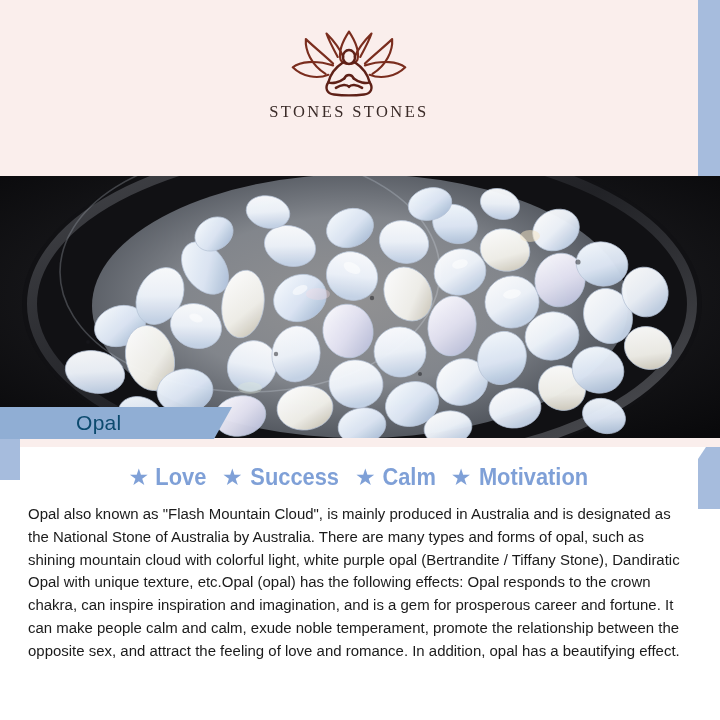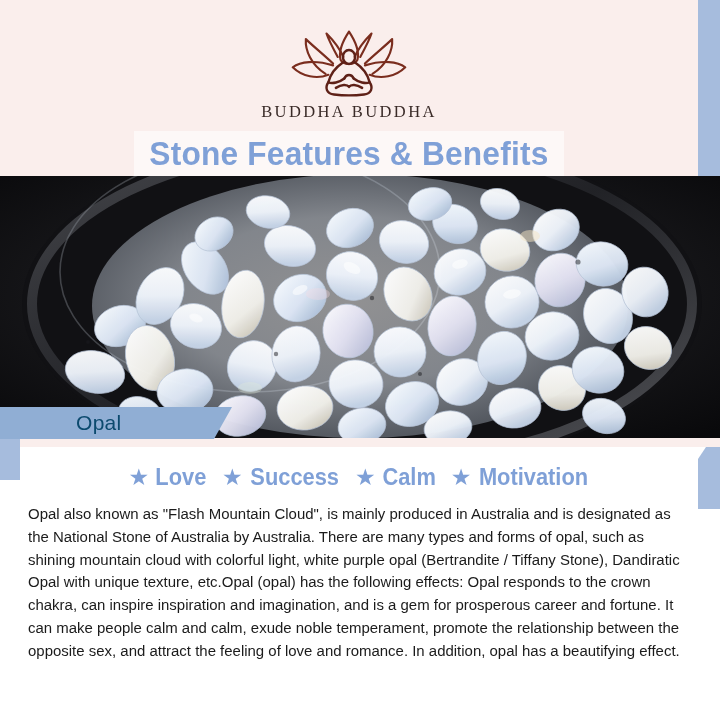--- a/index.html
+++ b/index.html
@@ -251,25 +251,22 @@
             <path d="M86.5 39 C94 44 100 52 102 60 C98 62 90 60 85 56"></path>
 
             <path d="M75 56 C77 51 83 51 85 56"></path>
 
             <path d="M58 60 C54 66 56 72 64 73 C72 74 88 74 96 73 C104 72 106 66 102 60"></path>
             <path d="M66 66 C72 62 78 62 80 65 C82 62 88 62 94 66"></path>
           </g>
         </svg>
       </div>
 
-      <div class="brand-name">BUDDHA BUDDHA</div>
-
-      <div class="title-panel">
-        <div class="title-text">Stone Features &amp; Benefits</div>
-      </div>
+      <div class="brand-name">STONES STONES</div>
+
 
     </div>
   </div>
 
   <div class="photo">
     <svg viewBox="0 0 720 262" preserveAspectRatio="none" aria-hidden="true">
       <defs>
         <radialGradient id="bowlGrad" cx="50%" cy="45%" r="72%">
           <stop offset="0%" stop-color="#2b2c30"></stop>
           <stop offset="55%" stop-color="#17171a"></stop>

